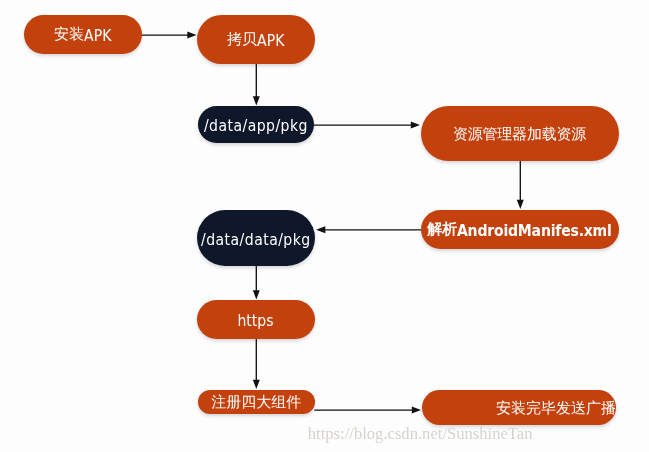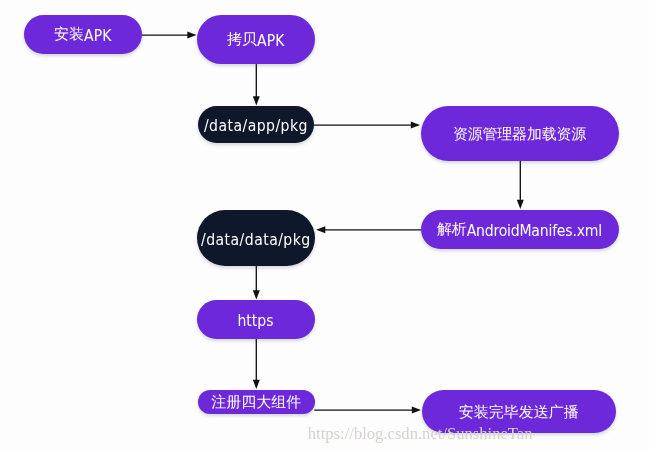--- a/index.html
+++ b/index.html
@@ -33,27 +33,27 @@
   }
   .node > span { display:block; }
   .node i { 
     font-style: normal;
     font-family: "DejaVu Sans", sans-serif;
     font-stretch: condensed;
     font-size: 15.6px;
     position: relative;
     top: 1.9px;
   }
-  .teal  { background: #6d28d9; }
+  .teal  { background: #c2410c; }
   .green { background: #0f172a; }
 
   
   .t-path   > span { letter-spacing: 0.45px; }
   .t-mono   > span { letter-spacing: 0px;    }
-  .t-mixlg  > span { letter-spacing: -0.2px; }
+  .t-mixlg  > span { letter-spacing: -0.2px; font-weight: bold; }
   .t-apk    > span { letter-spacing: 0px;    }
   .t-cjk9   > span { letter-spacing: -0.2px; }
   .t-cjk    > span { letter-spacing: 0px;    }
 
   svg.edges {
     position: absolute;
     left: 0; top: 0;
     width: 649px; height: 452px;
     overflow: visible;
   }
@@ -123,18 +123,18 @@
       </div>
       <div class="node green t-path" style="left: 197px; top: 210px; width: 117.7px; height: 56px;">
         <span><i>/data/data/pkg</i></span>
       </div>
       <div class="node teal t-mono" style="left: 196.5px; top: 300px; width: 118px; height: 38.5px;">
         <span><i>https</i></span>
       </div>
       <div class="node teal t-cjk" style="left: 197.5px; top: 389.5px; width: 117.3px; height: 24px;">
         <span>注册四大组件</span>
       </div>
-      <div class="node teal t-cjk" style="left: 421.5px; top: 390px; width: 194.5px; height: 43px;">
+      <div class="node teal t-cjk" style="left: 421.5px; top: 390px; width: 194.5px; height: 35px; justify-content: flex-end;">
         <span>安装完毕发送广播</span>
       </div>
     </div>
   <div class="wm" style="left: 307.8px; top: 425.5px; color: rgb(215, 211, 204);">https://blog.csdn.net/SunshineTan</div>
 </div>
 
 </body></html>

